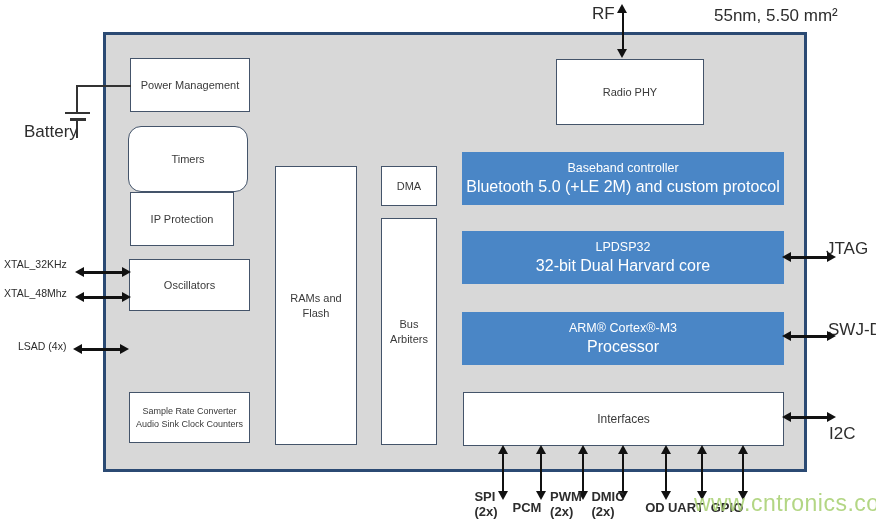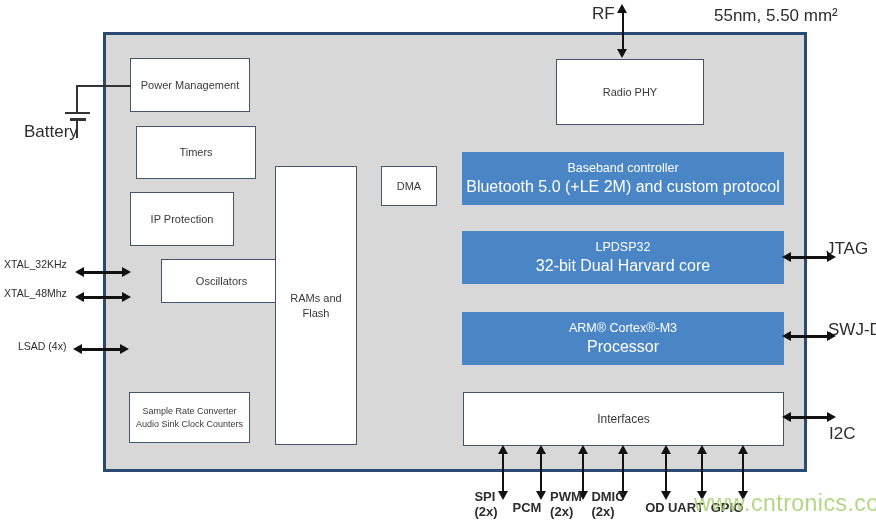--- a/index.html
+++ b/index.html
@@ -54,39 +54,41 @@
 </head>
 <body>
 
 <div class="canvas">
 
   <div class="chip"></div>
 
   <div class="box" style="left:130px; top:58px;  width:120px; height:54px;">
       <span>Power Management</span>
     </div>
-  <div class="box" style="left:136px; top:126px; width:120px; height:53px;">
+  <div class="box" style="left:128px; top:126px; width:120px; height:66px;border-radius:13px;">
       <span>Timers</span>
     </div>
   <div class="box" style="left:130px; top:192px; width:104px; height:54px;">
       <span>IP Protection</span>
     </div>
-  <div class="box" style="left:129px; top:259px; width:121px; height:44px;margin-left:32px;">
+  <div class="box" style="left:129px; top:259px; width:121px; height:52px;">
       <span>Oscillators</span>
     </div>
   <div class="box" style="left:129px; top:392px; width:121px; height:51px; font-size:9px; flex-direction:column;">
     <span>Sample Rate Converter</span>
     <span>Audio Sink Clock Counters</span>
   </div>
 
   <div class="box pre" style="left:275px; top:166px; width:82px; height:279px;"><span style="white-space:pre-line;">RAMs and
 Flash</span></div>
   <div class="box" style="left:381px; top:166px; width:56px; height:40px;">
       <span>DMA</span>
     </div>
+  <div class="box pre" style="left:381px; top:218px; width:56px; height:227px;"><span style="white-space:pre-line;">Bus
+Arbiters</span></div>
 
   <div class="box" style="left:556px; top:59px; width:148px; height:66px;">
       <span>Radio PHY</span>
     </div>
 
   <div class="blue" style="left:462px; top:152px; width:322px; height:53px;">
     <span class="t">Baseband controller</span>
     <span class="s">Bluetooth 5.0 (+LE 2M) and custom protocol</span>
   </div>
   <div class="blue" style="left:462px; top:231px; width:322px; height:53px;">

